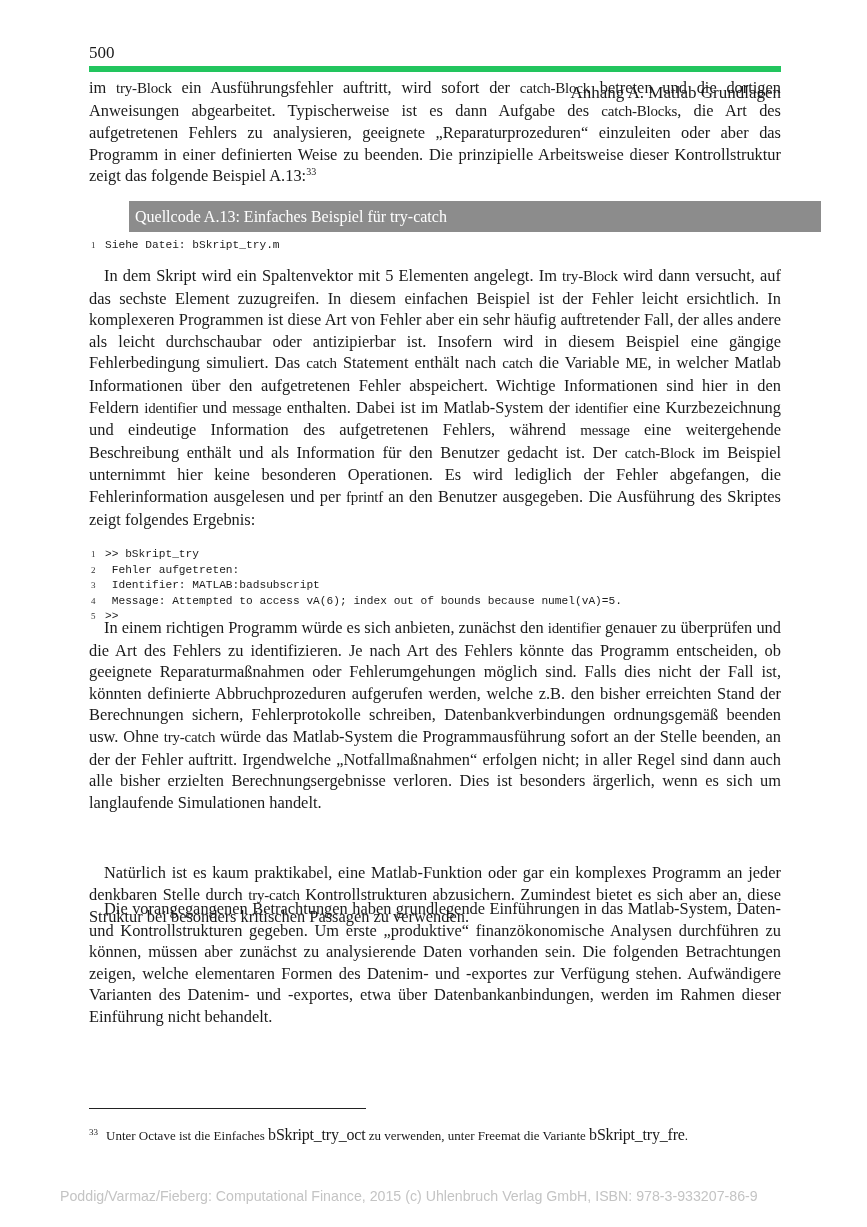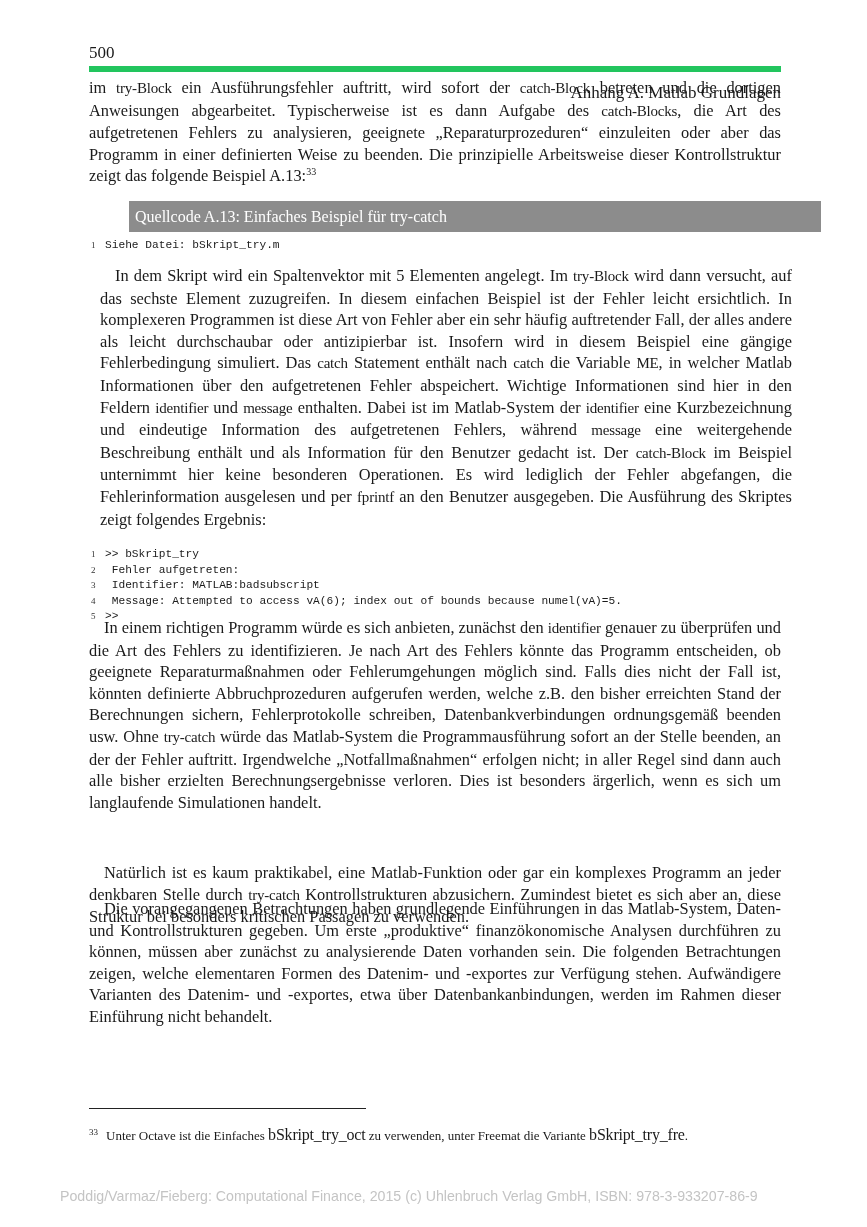--- a/index.html
+++ b/index.html
@@ -89,21 +89,21 @@
     .code .ln {
       display: inline-block;
       width: 14px;
       font-family: "Liberation Serif", "DejaVu Serif", serif;
       font-size: 9px;
       color: #333;
       text-align: left;
       padding-left: 2px;
     }
     #code1 { top: 238px; }
-    #p2 { position: absolute; top: 265px; left: 11px; width: 692px; }
+    #p2 { position: absolute; top: 265px; left: 0; width: 692px; }
     #code2 { top: 532px; }
     #p3 { position: absolute; top: 617px; left: 0; width: 692px; }
     #p4 { position: absolute; top: 862px; left: 0; width: 692px; }
     #p5 { position: absolute; top: 898px; left: 0; width: 692px; }
     .fn-rule {
       position: absolute;
       top: 1108px;
       left: 0;
       width: 277px;
       border-top: 1px solid #222;

